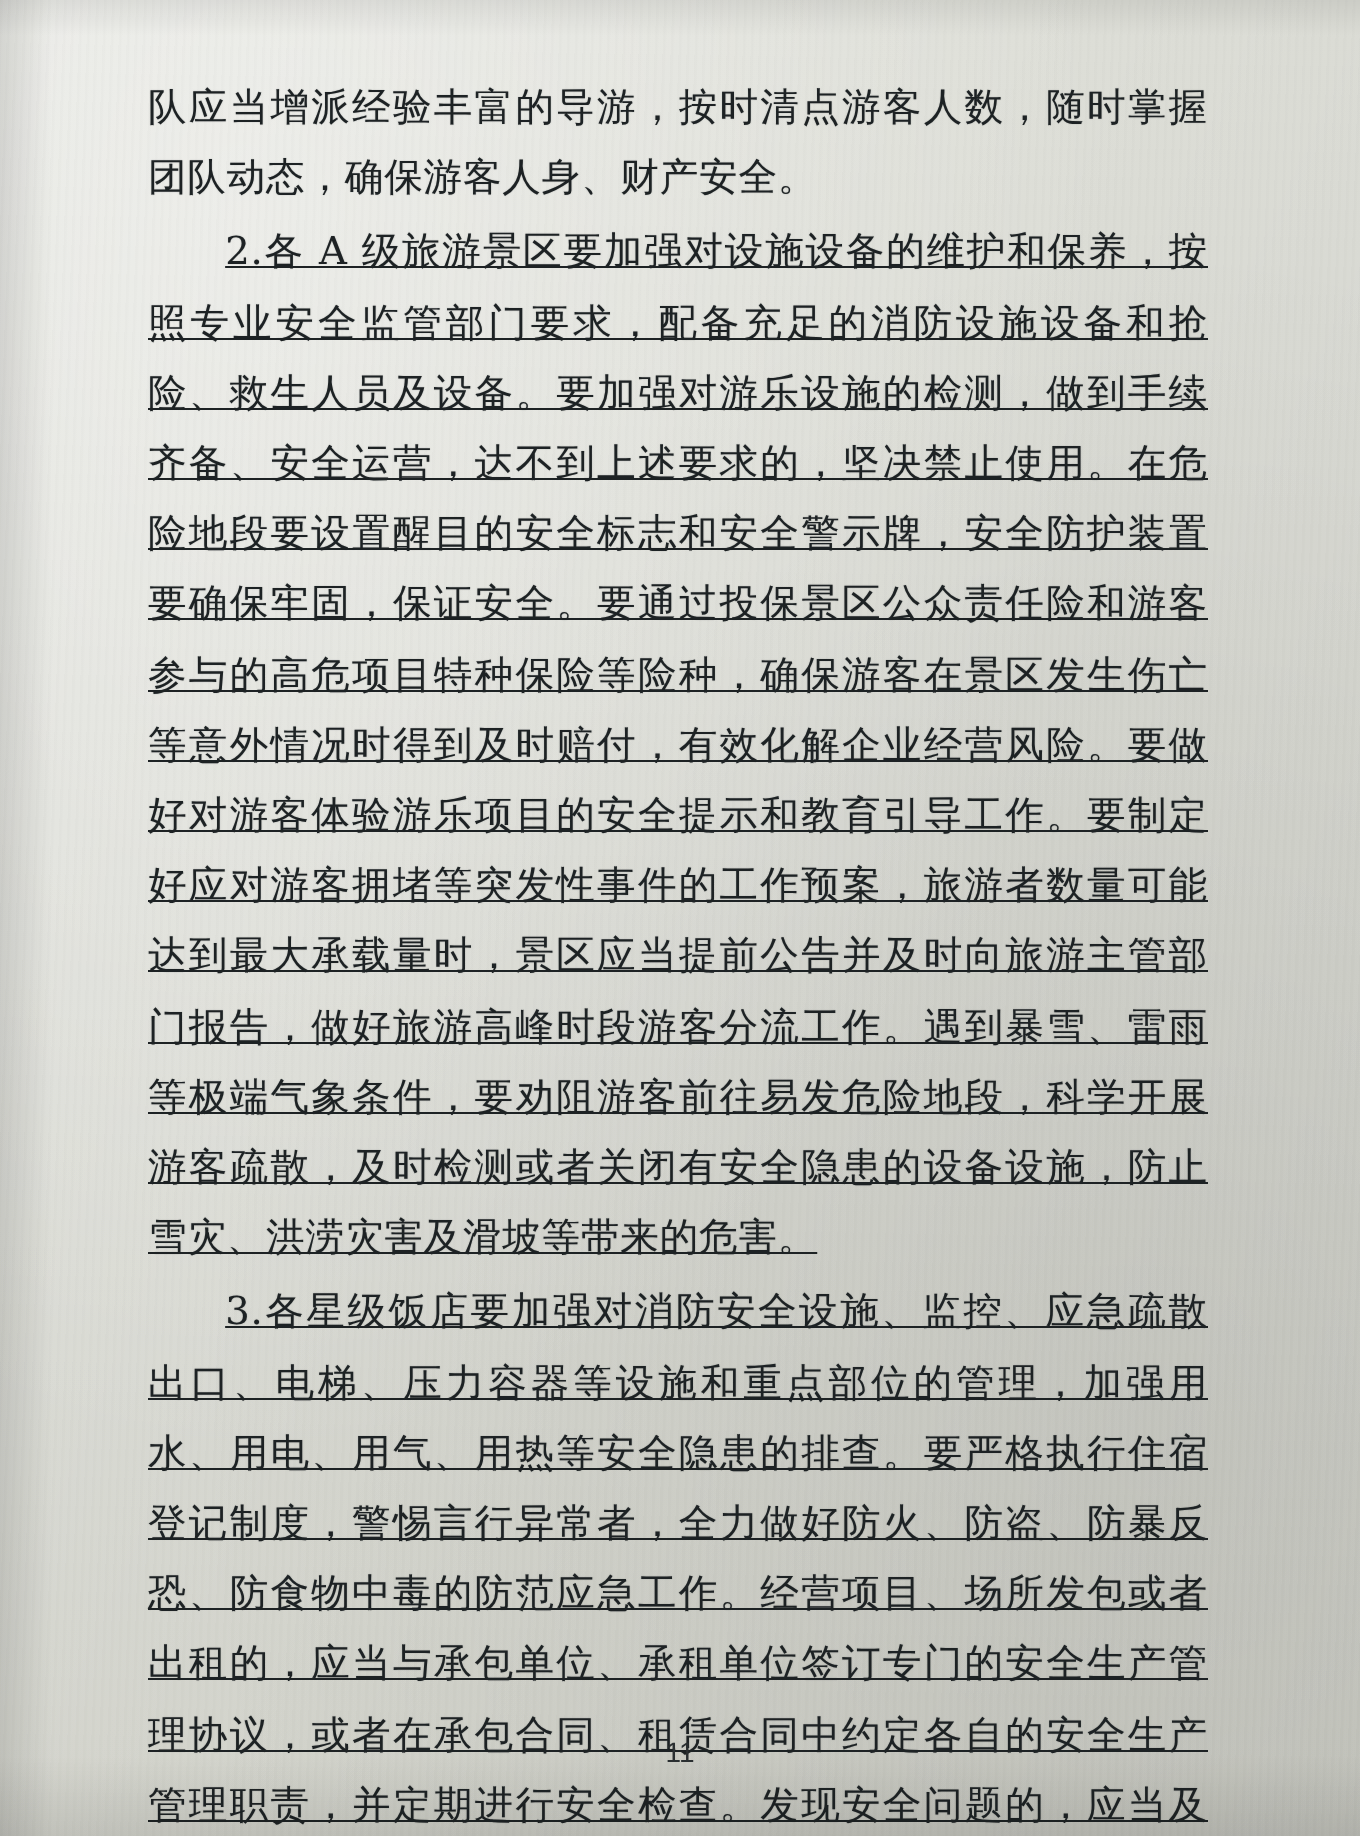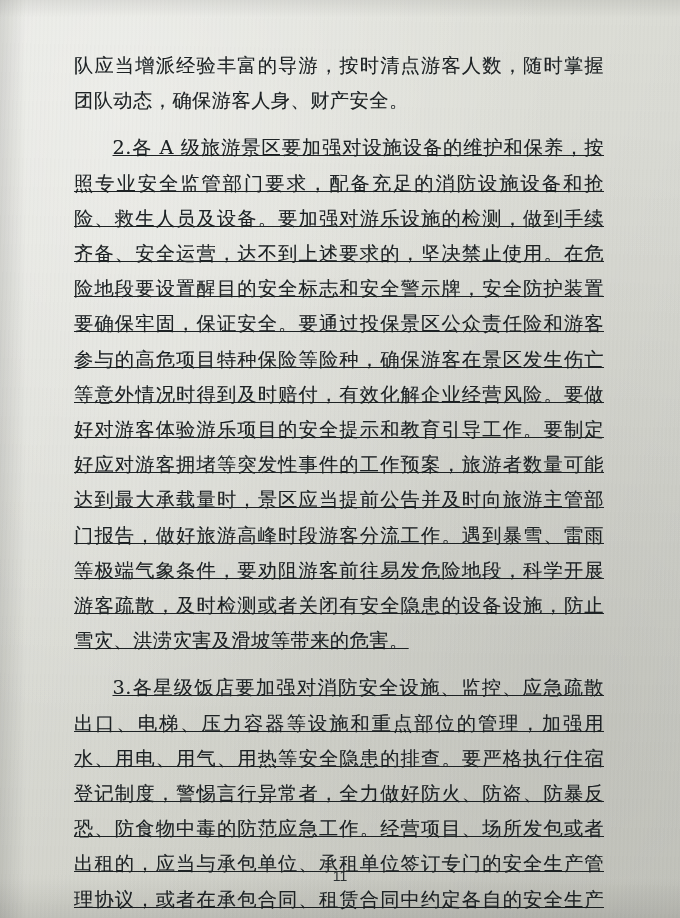--- a/index.html
+++ b/index.html
@@ -41,21 +41,21 @@
     pointer-events: none;
   }
   .doc-body {
     position: absolute;
     left: 74px;
     top: 36px;
     width: 530px;
     z-index: 2;
   }
   .para {
-    margin: 12px 0 2px 0;
+    margin: 0 0 2px 0;
     font-size: 19.3px;
     line-height: 35.2px;
     color: #1d2224;
     text-align: justify;
     text-justify: inter-ideograph;
     letter-spacing: 0.4px;
     font-weight: 500;
     text-shadow: 0 0 0.6px rgba(20,25,30,0.35);
   }
   .para.indent {

